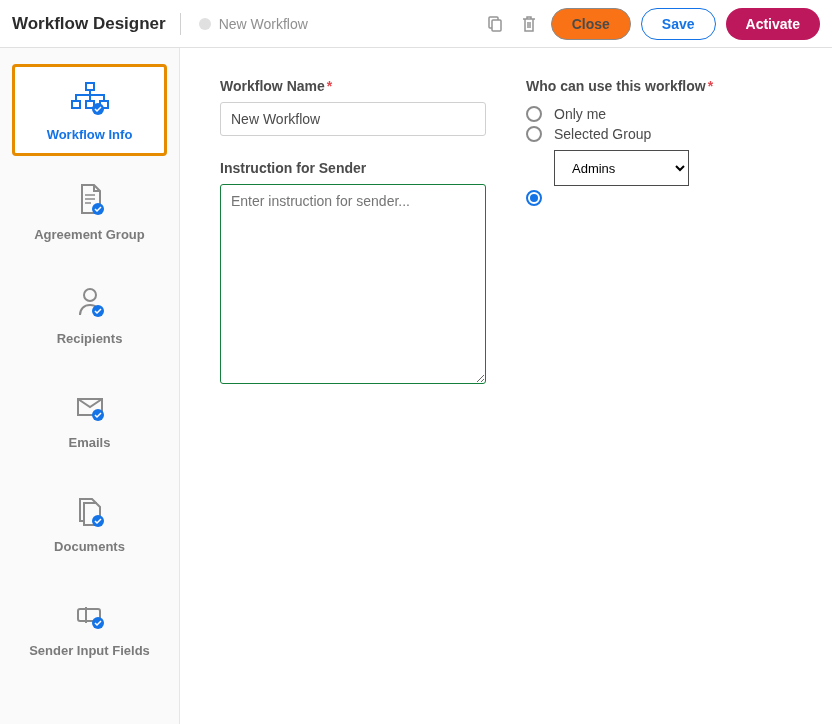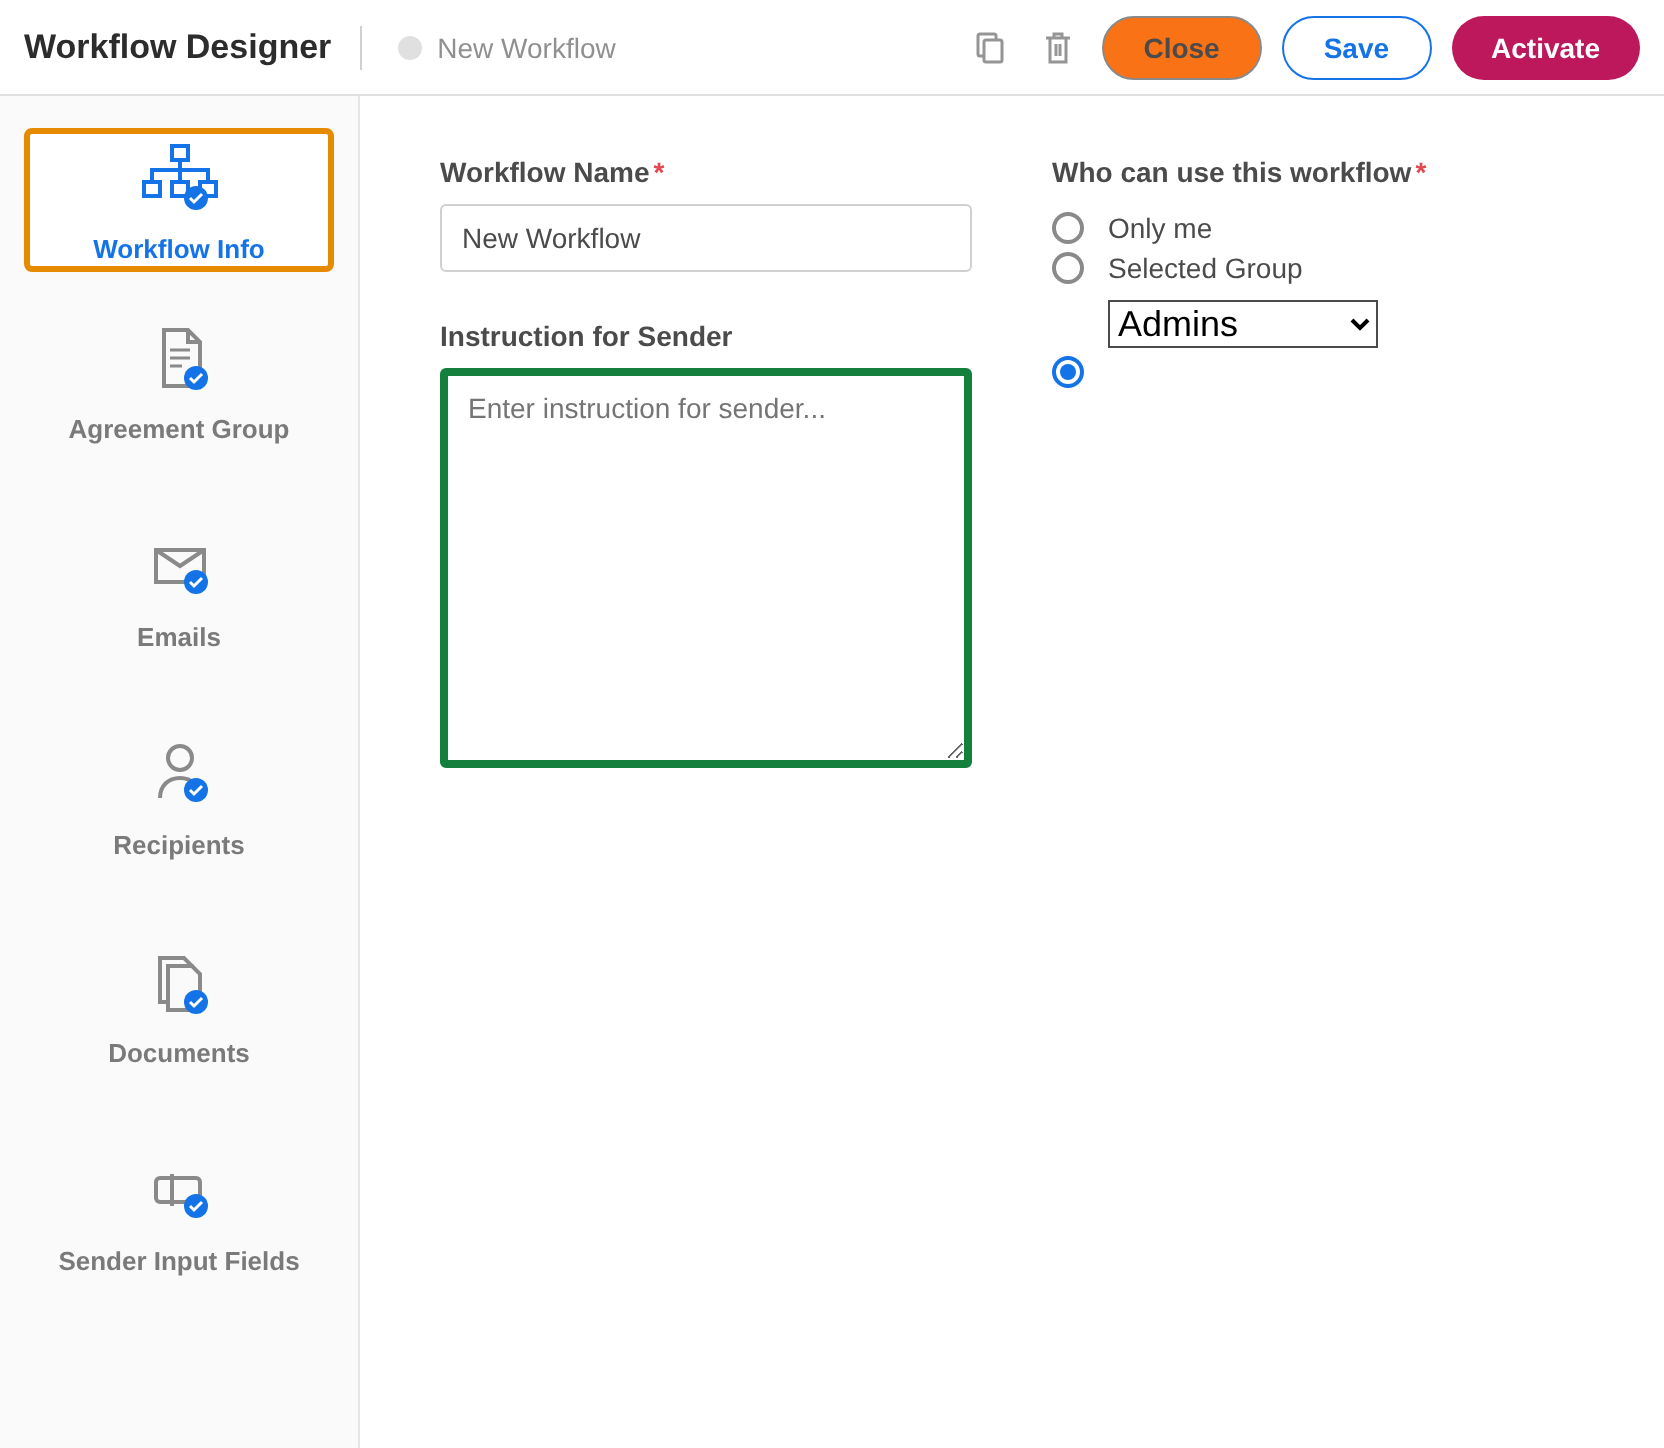--- a/index.html
+++ b/index.html
@@ -19,41 +19,41 @@
     .btn-outline-gray { border: 1.5px solid #8a8a8a; background: #f97316; color: #4b4b4b; }
     .btn-outline-blue { border: 1.5px solid #1473e6; background: #fff; color: #1473e6; }
     .btn-primary { background: #be185d; color: #fff; }
     
     
     .body { display: flex; flex: 1; min-height: 0; }
     
     
     .sidebar { width: 180px; background: #fafafa; border-right: 1px solid #e6e6e6; padding-top: 12px; flex-shrink: 0; }
     .nav-item { display: flex; flex-direction: column; align-items: center; justify-content: center; height: 100px; margin: 4px 12px; border-radius: 4px; cursor: pointer; color: #7a7a7a; gap: 8px; position: relative; }
-    .nav-item.active { border: 3px solid #e68a00; background: #fff; color: #1473e6; height: 72px; }
+    .nav-item.active { border: 3px solid #e68a00; background: #fff; color: #1473e6; height: 92px; }
     .nav-label { font-size: 13px; font-weight: 600; }
     .nav-icon { width: 44px; height: 40px; display: flex; align-items: center; justify-content: center; }
     
     
     .main { flex: 1; padding: 30px 40px; display: flex; gap: 40px; }
     .col { flex: 1; }
     .field-group { margin-bottom: 24px; }
     .field-label { font-size: 14px; font-weight: 600; color: #4b4b4b; margin-bottom: 8px; display: block; }
     .required { color: #e34850; margin-left: 2px; }
     .text-input { width: 100%; max-width: 285px; height: 34px; border: 1px solid #d0d0d0; border-radius: 3px; padding: 0 10px; font-size: 14px; color: #4b4b4b; }
-    .textarea { width: 100%; max-width: 285px; height: 200px; border: 4px solid #15803d; border-radius: 3px; padding: 8px 10px; font-size: 14px; color: #909090; resize: both; font-family: inherit; }
+    .textarea { width: 100%; max-width: 285px; height: 200px; border: 1px solid #15803d; border-radius: 3px; padding: 8px 10px; font-size: 14px; color: #909090; resize: both; font-family: inherit; }
     
     .radio-group { display: flex; flex-direction: column; gap: 4px; margin-top: 12px; }
     .radio-row { display: flex; align-items: center; gap: 12px; }
     .radio { width: 16px; height: 16px; border: 2px solid #8a8a8a; border-radius: 50%; flex-shrink: 0; cursor: pointer; position: relative; }
     .radio.checked { border-color: #1473e6; }
     .radio.checked::after { content: ''; position: absolute; width: 8px; height: 8px; border-radius: 50%; background: #1473e6; top: 2px; left: 2px; }
     .radio-label { font-size: 14px; color: #4b4b4b; }
     .select-row { display: flex; align-items: center; gap: 12px; margin-left: 28px; margin-top: 8px; }
-    .select { border: 1px solid #4b4b4b; height: 24px; font-size: 18px; padding: 0 0; min-width: 135px; background: #fff; }
+    .select { border: 1px solid #4b4b4b; height: 36px; font-size: 13px; padding: 0 13px; min-width: 135px; background: #fff; }
   </style>
 </head>
 <body>
 
 <div class="app">
   <div class="header">
     <div class="header-title">Workflow Designer</div>
     <div class="header-divider"></div>
     <div class="breadcrumb">
       <div class="breadcrumb-dot"></div>
@@ -105,39 +105,39 @@
             <circle cx="26" cy="28" r="6" fill="#1473e6"></circle>
             <path d="M23 28l2 2 4-4" stroke="#fff" stroke-width="1.5" fill="none"></path>
           </svg>
         </div>
         <div class="nav-label">Agreement Group</div>
       </div>
 
       <div class="nav-item">
         <div class="nav-icon">
           <svg width="36" height="36" viewBox="0 0 36 36">
+            <circle cx="18" cy="10" r="6" fill="none" stroke="#8a8a8a" stroke-width="2"></circle>
+            <path d="M8 30c0-6 4-10 10-10s10 4 10 10" fill="none" stroke="#8a8a8a" stroke-width="2"></path>
+            <circle cx="26" cy="26" r="6" fill="#1473e6"></circle>
+            <path d="M23 26l2 2 4-4" stroke="#fff" stroke-width="1.5" fill="none"></path>
+          </svg>
+        </div>
+        <div class="nav-label">Recipients</div>
+      </div>
+
+      <div class="nav-item">
+        <div class="nav-icon">
+          <svg width="36" height="36" viewBox="0 0 36 36">
             <rect x="6" y="10" width="24" height="16" fill="none" stroke="#8a8a8a" stroke-width="2"></rect>
             <path d="M6 10l12 8 12-8" fill="none" stroke="#8a8a8a" stroke-width="2"></path>
             <circle cx="26" cy="26" r="6" fill="#1473e6"></circle>
             <path d="M23 26l2 2 4-4" stroke="#fff" stroke-width="1.5" fill="none"></path>
           </svg>
         </div>
         <div class="nav-label">Emails</div>
-      </div>
-
-      <div class="nav-item">
-        <div class="nav-icon">
-          <svg width="36" height="36" viewBox="0 0 36 36">
-            <circle cx="18" cy="10" r="6" fill="none" stroke="#8a8a8a" stroke-width="2"></circle>
-            <path d="M8 30c0-6 4-10 10-10s10 4 10 10" fill="none" stroke="#8a8a8a" stroke-width="2"></path>
-            <circle cx="26" cy="26" r="6" fill="#1473e6"></circle>
-            <path d="M23 26l2 2 4-4" stroke="#fff" stroke-width="1.5" fill="none"></path>
-          </svg>
-        </div>
-        <div class="nav-label">Recipients</div>
       </div>
 
       <div class="nav-item">
         <div class="nav-icon">
           <svg width="36" height="36" viewBox="0 0 36 36">
             <path d="M8 6h12l4 4v18H8z" fill="none" stroke="#8a8a8a" stroke-width="2"></path>
             <path d="M12 10h12l4 4v18H12z" fill="#fafafa" stroke="#8a8a8a" stroke-width="2"></path>
             <circle cx="26" cy="28" r="6" fill="#1473e6"></circle>
             <path d="M23 28l2 2 4-4" stroke="#fff" stroke-width="1.5" fill="none"></path>
           </svg>

